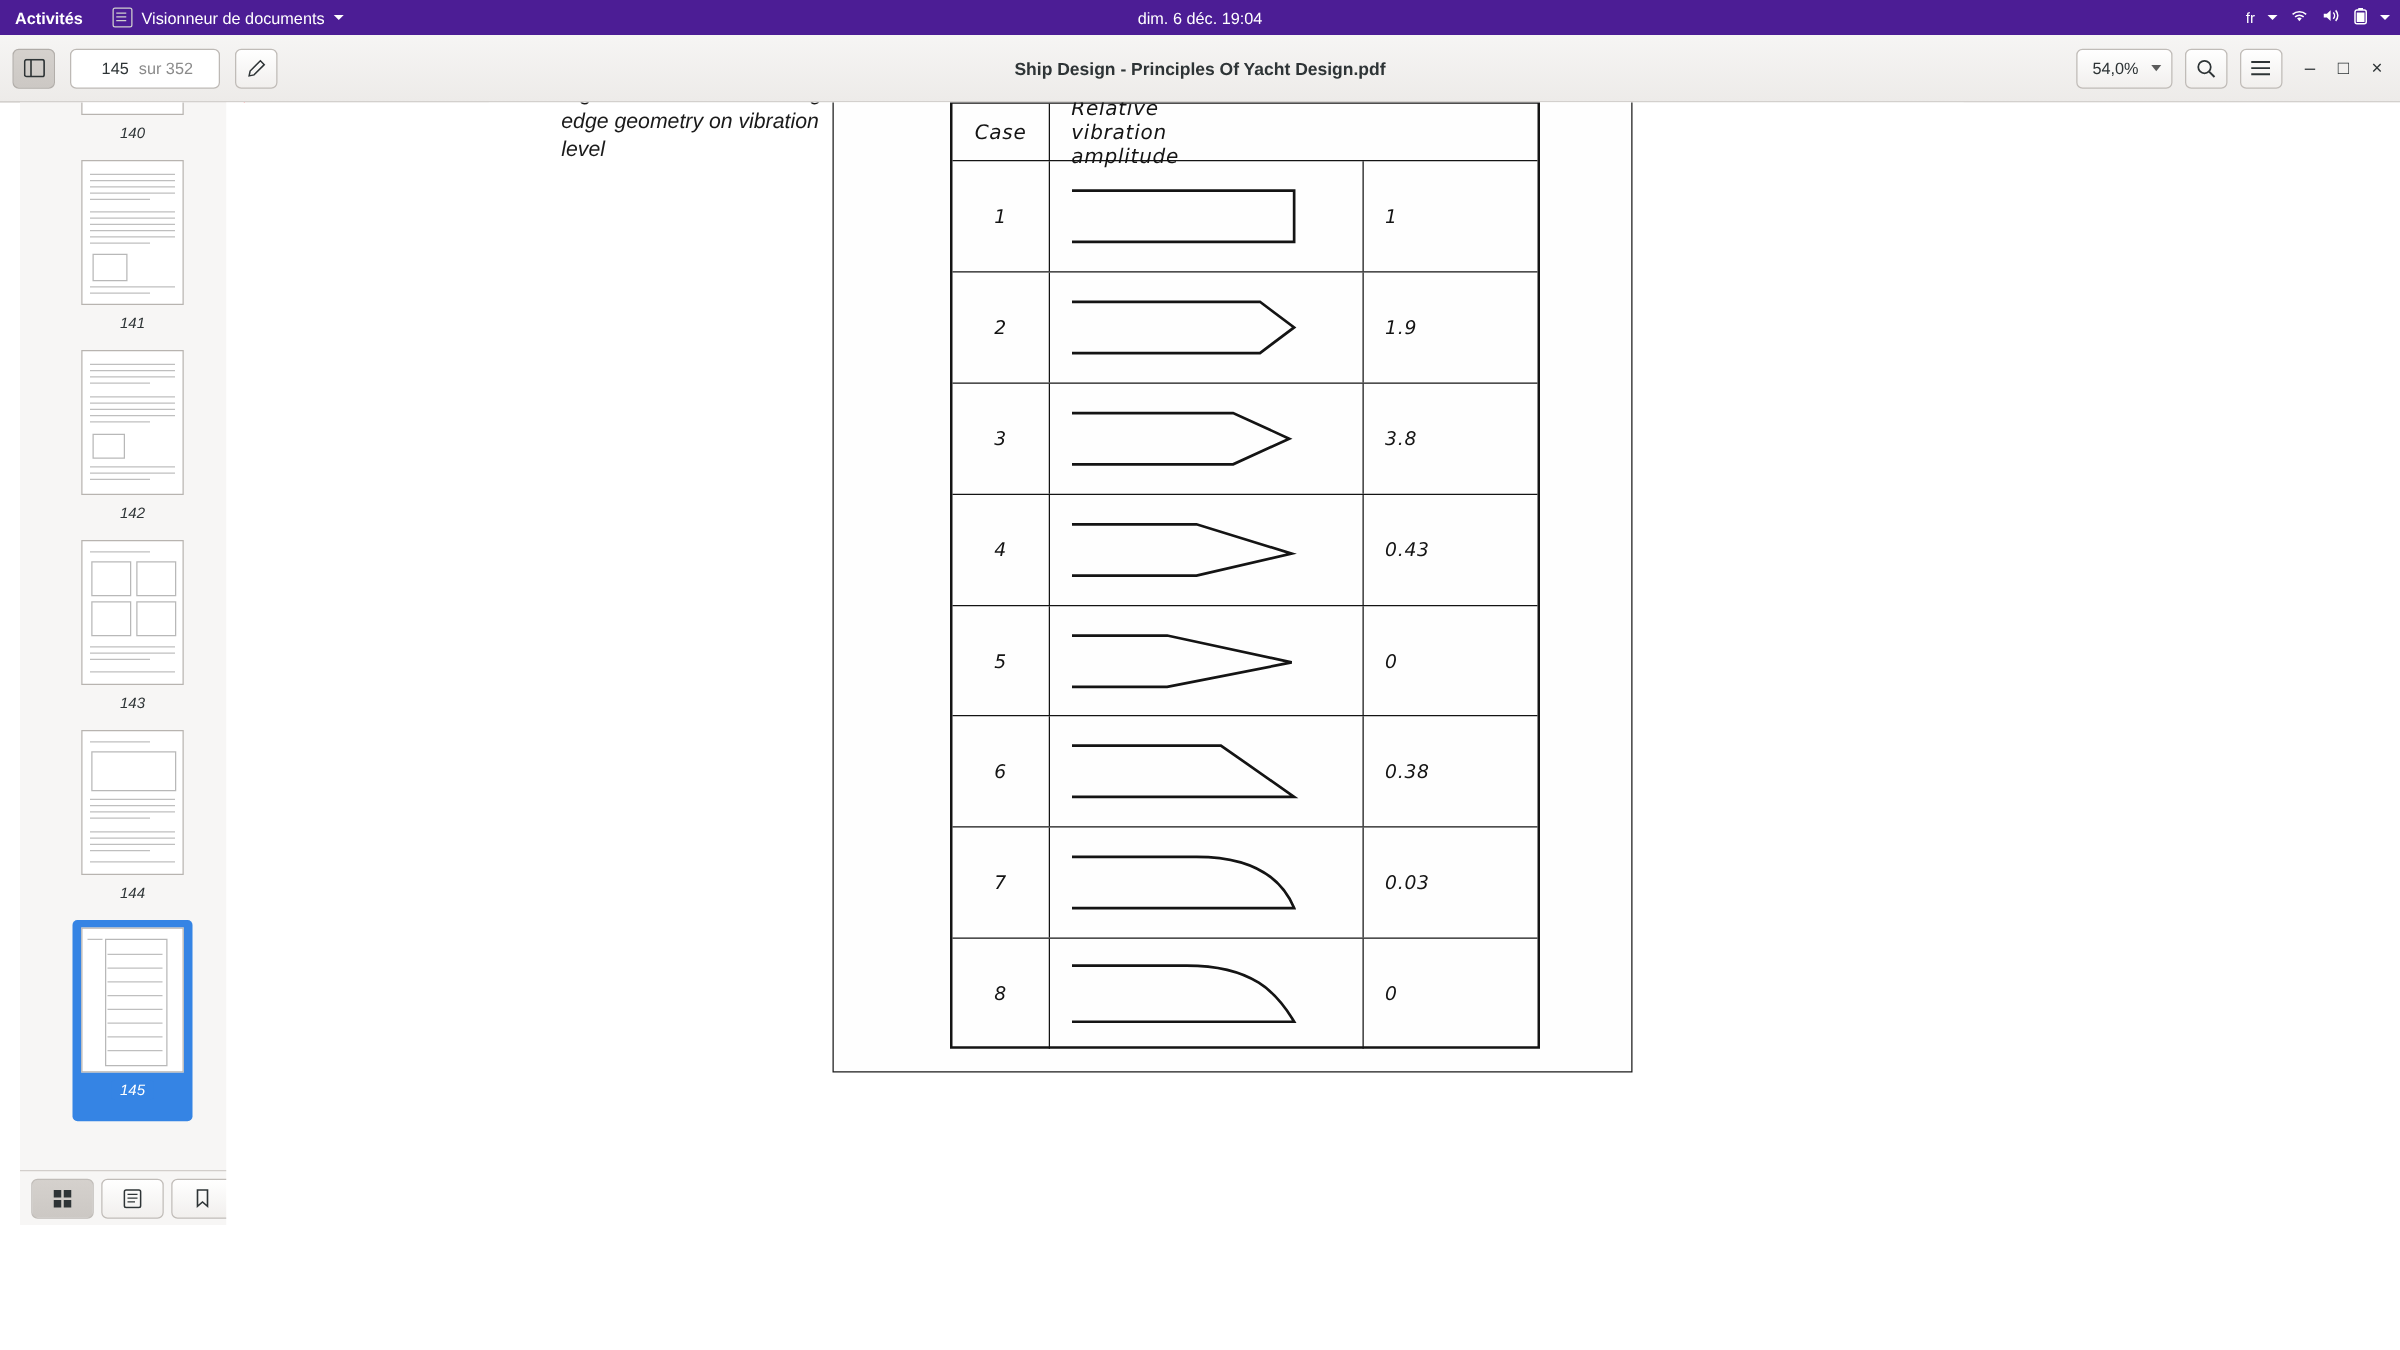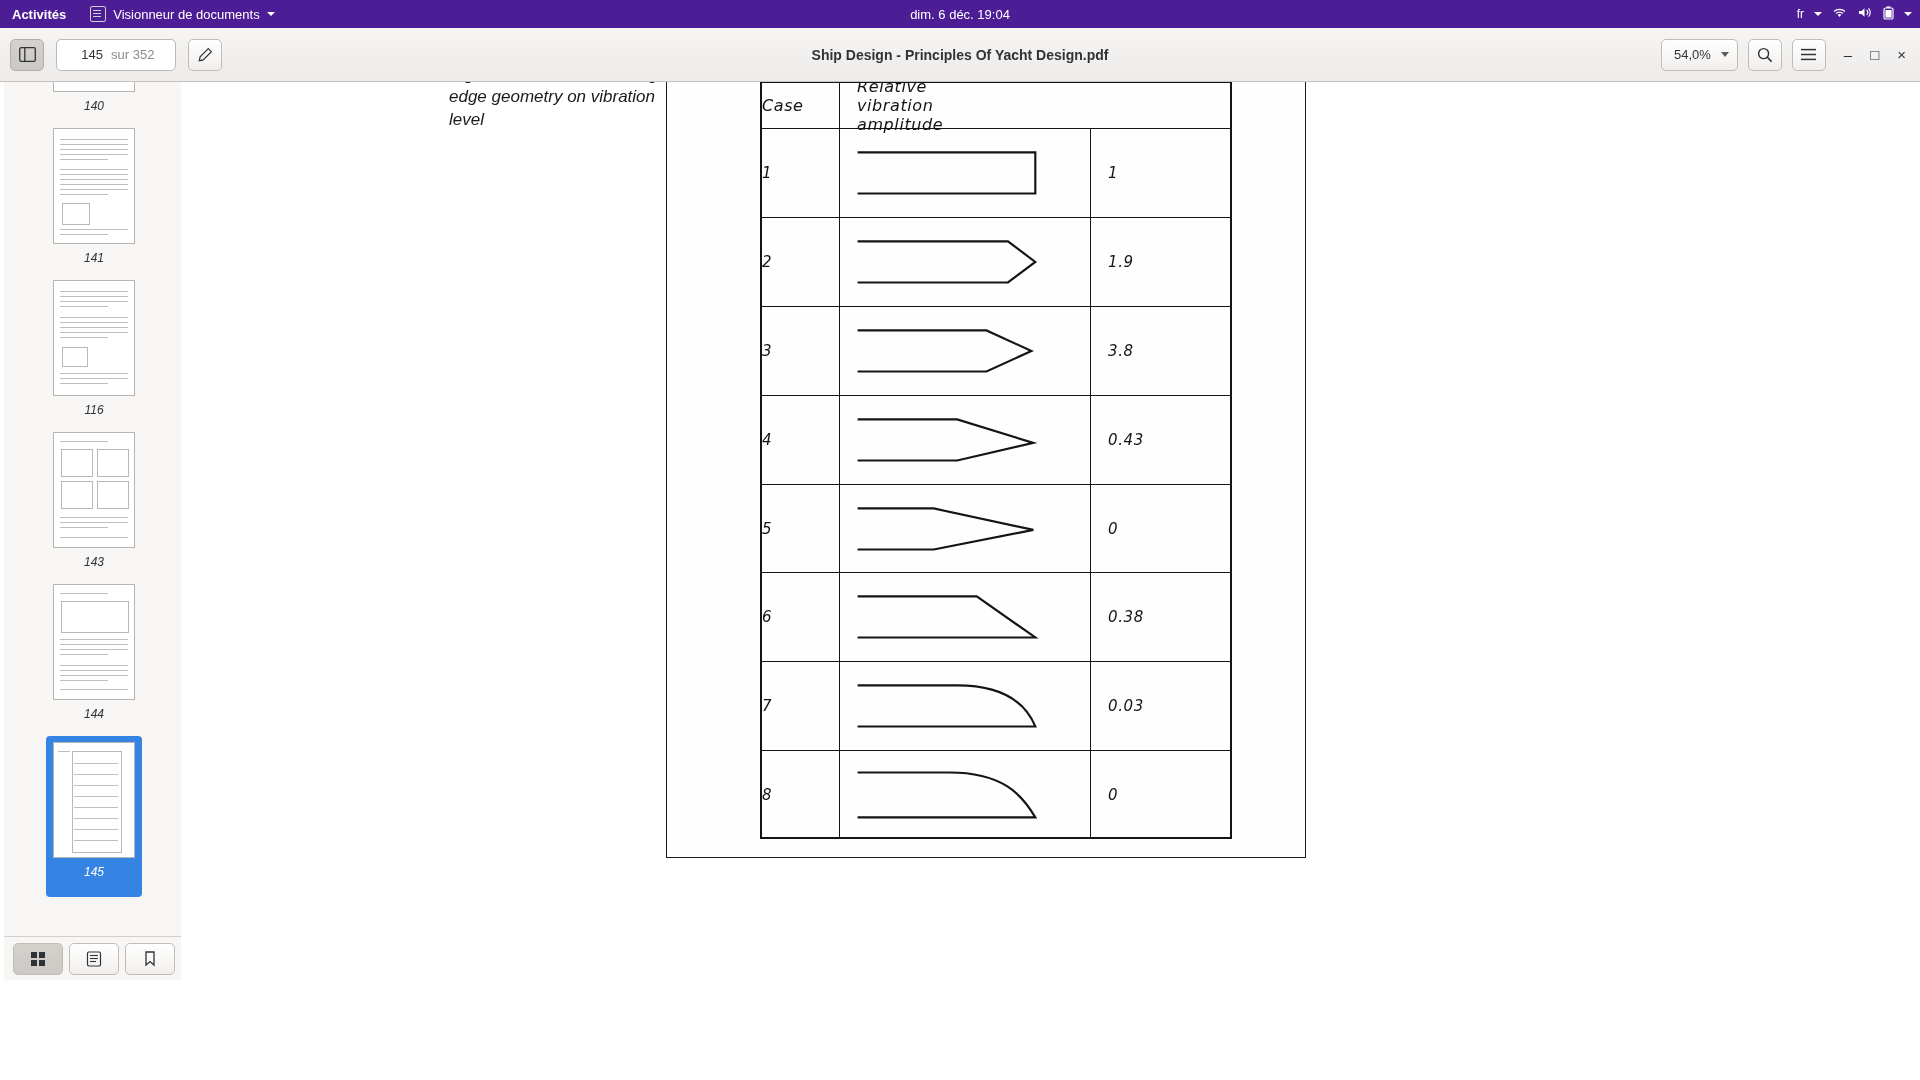--- a/index.html
+++ b/index.html
@@ -173,21 +173,21 @@
     gap: 18px;
     margin-left: 8px;
     padding-right: 6px;
     color: #2e3436;
     font-size: 15px;
   }
 
   
   .sidebar {
     position: absolute;
-    top: 82px; left: 4px;
+    top: 82px; left: 16px;
     width: 180px; height: 898px;
     background: #f7f6f5;
     border-right: 1px solid #ef4444;
     box-sizing: border-box;
     overflow: hidden;
   }
   .thumblist {
     position: absolute;
     top: 0; left: 0;
     width: 180px;
@@ -322,21 +322,21 @@
     border-bottom: 1.6px solid #141414;
     box-sizing: border-box;
   }
   .trow:last-child { border-bottom: none; }
   .hrow { height: 46px; }
   .drow { height: 89.5px; }
   .c1 {
     width: 78px;
     border-right: 1.6px solid #141414;
     box-sizing: border-box;
-    display: flex; align-items: center; 
+    display: flex; align-items: center; justify-content: center;
   }
   .c2 {
     flex: 1;
     border-right: 1.6px solid #141414;
     box-sizing: border-box;
     position: relative;
     display: flex; align-items: center; justify-content: center;
   }
   .c3 {
     width: 139px;
@@ -488,21 +488,21 @@
         <div class="tl" style="top:36px;"></div>
           <div class="tl" style="top:41px;"></div>
         <div class="tl" style="top:46px;"></div>
           <div class="tl" style="top:51px;"></div>
         <div class="tl short" style="top:56px;"></div>
         <div class="tbox" style="left:8px; top:66px; width:24px; height:18px;"></div>
         <div class="tl" style="top:92px;"></div>
           <div class="tl" style="top:97px;"></div>
         <div class="tl short" style="top:102px;"></div>
       </div>
-      <div class="thumb-label">116</div>
+      <div class="thumb-label">142</div>
     </div>
 
     <div class="thumb-wrap">
       <div class="thumb">
         <div class="tl short" style="top:8px;"></div>
         <div class="tbox" style="left:7px; top:16px; width:30px; height:26px;"></div>
         <div class="tbox" style="left:43px; top:16px; width:30px; height:26px;"></div>
         <div class="tbox" style="left:7px; top:48px; width:30px; height:26px;"></div>
         <div class="tbox" style="left:43px; top:48px; width:30px; height:26px;"></div>
         <div class="tl" style="top:84px;"></div>

